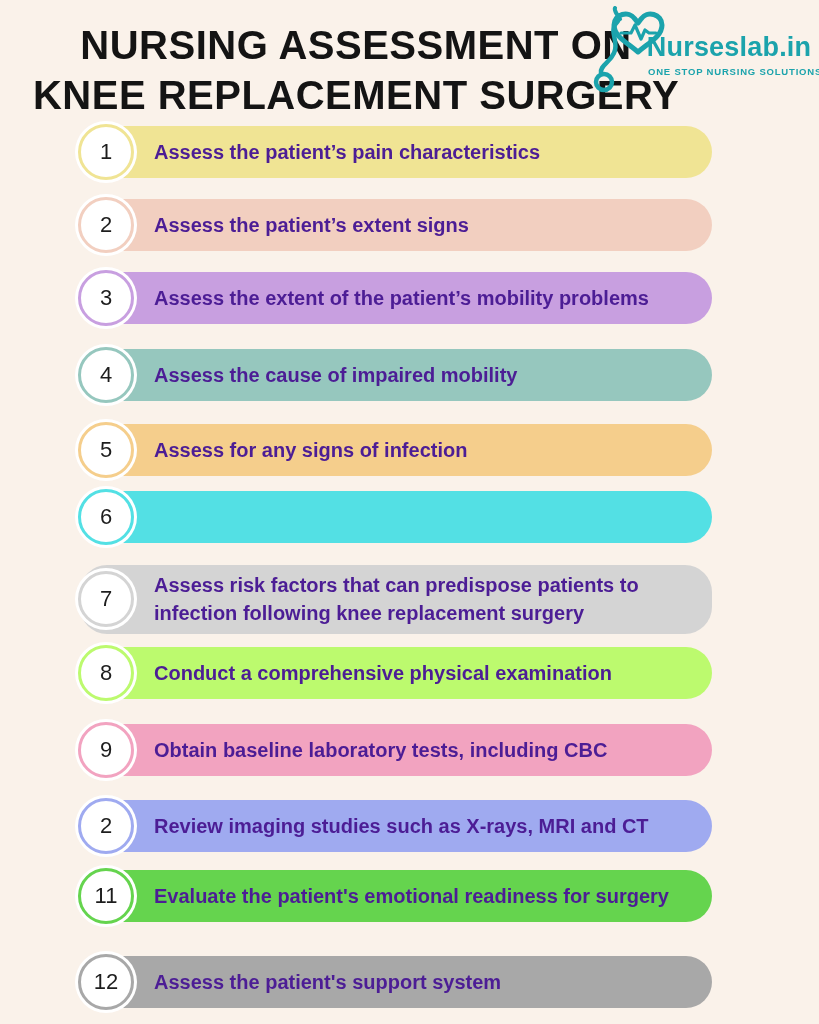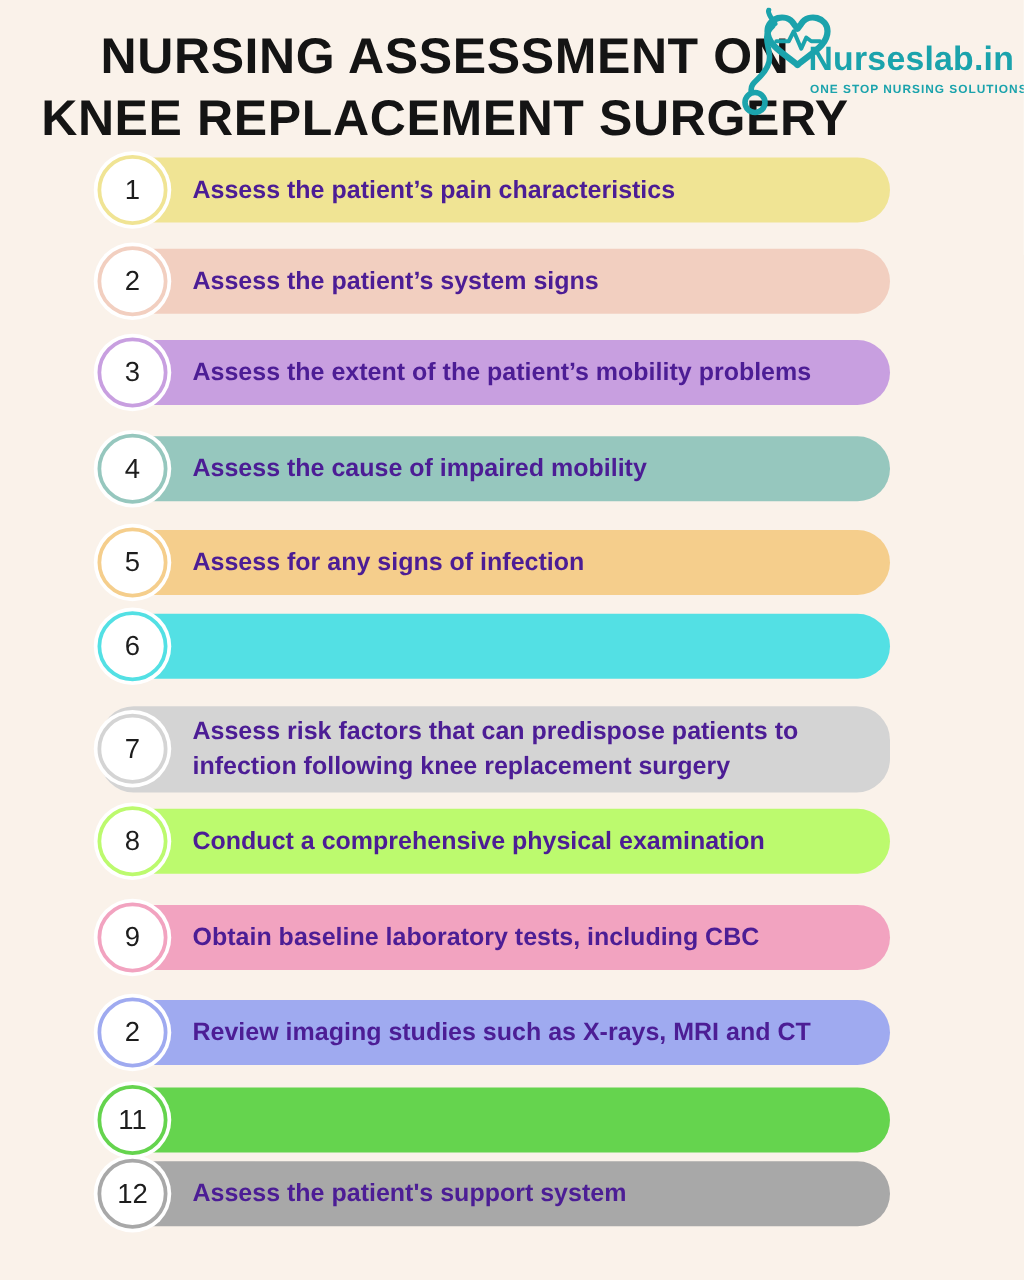--- a/index.html
+++ b/index.html
@@ -37,21 +37,21 @@
   .item:nth-child(2){margin-top:21px}
   .item:nth-child(3){margin-top:21px}
   .item:nth-child(4){margin-top:25px}
   .item:nth-child(5){margin-top:23px}
   .item:nth-child(6){margin-top:15px}
   .item:nth-child(7){margin-top:22px}
   .item:nth-child(8){margin-top:13px}
   .item:nth-child(9){margin-top:25px}
   .item:nth-child(10){margin-top:24px}
   .item:nth-child(11){margin-top:18px}
-  .item:nth-child(12){margin-top:7px}
+  .item:nth-child(12){margin-top:34px}
   .badge{
     position:absolute;left:-2px;top:50%;transform:translateY(-50%);
     width:50px;height:50px;border-radius:50%;
     background:#FFFFFF;border:3px solid var(--c);
     box-shadow:0 0 0 3px #FFFFFF;
     display:flex;align-items:center;justify-content:center;
   }
   .badge-num{font-size:22px;font-weight:400;color:#1D1D1D;}
   .label{font-size:20px;font-weight:700;color:#4c1d95;line-height:1.42;}
 </style>
@@ -89,21 +89,21 @@
     <div class="badge">
       <span class="badge-num">1</span>
     </div>
     <span class="label">Assess the patient’s pain characteristics</span>
   </div>
 
   <div class="item" style="--c: #F2CFC0;">
     <div class="badge">
       <span class="badge-num">2</span>
     </div>
-    <span class="label">Assess the patient’s system signs</span>
+    <span class="label">Assess the patient’s extent signs</span>
   </div>
 
   <div class="item" style="--c: #C89FE0;">
     <div class="badge">
       <span class="badge-num">3</span>
     </div>
     <span class="label">Assess the extent of the patient’s mobility problems</span>
   </div>
 
   <div class="item" style="--c: #96C7BE;">
@@ -151,20 +151,21 @@
     <div class="badge">
       <span class="badge-num">2</span>
     </div>
     <span class="label">Review imaging studies such as X-rays, MRI and CT</span>
   </div>
 
   <div class="item" style="--c: #65D44E;">
     <div class="badge">
       <span class="badge-num">11</span>
     </div>
+    <span class="label">Evaluate the patient's emotional readiness for surgery</span>
   </div>
 
   <div class="item" style="--c: #A8A8A8;">
     <div class="badge">
       <span class="badge-num">12</span>
     </div>
     <span class="label">Assess the patient's support system</span>
   </div>
 </div>
 

